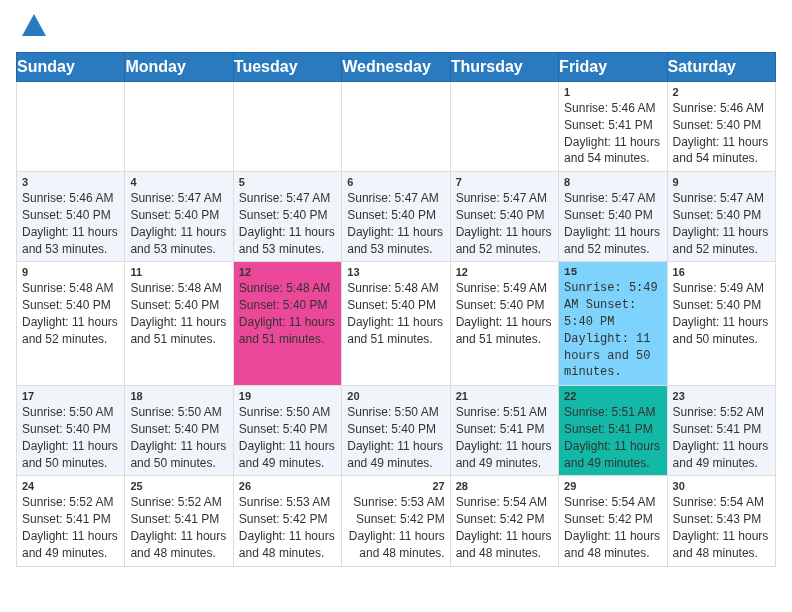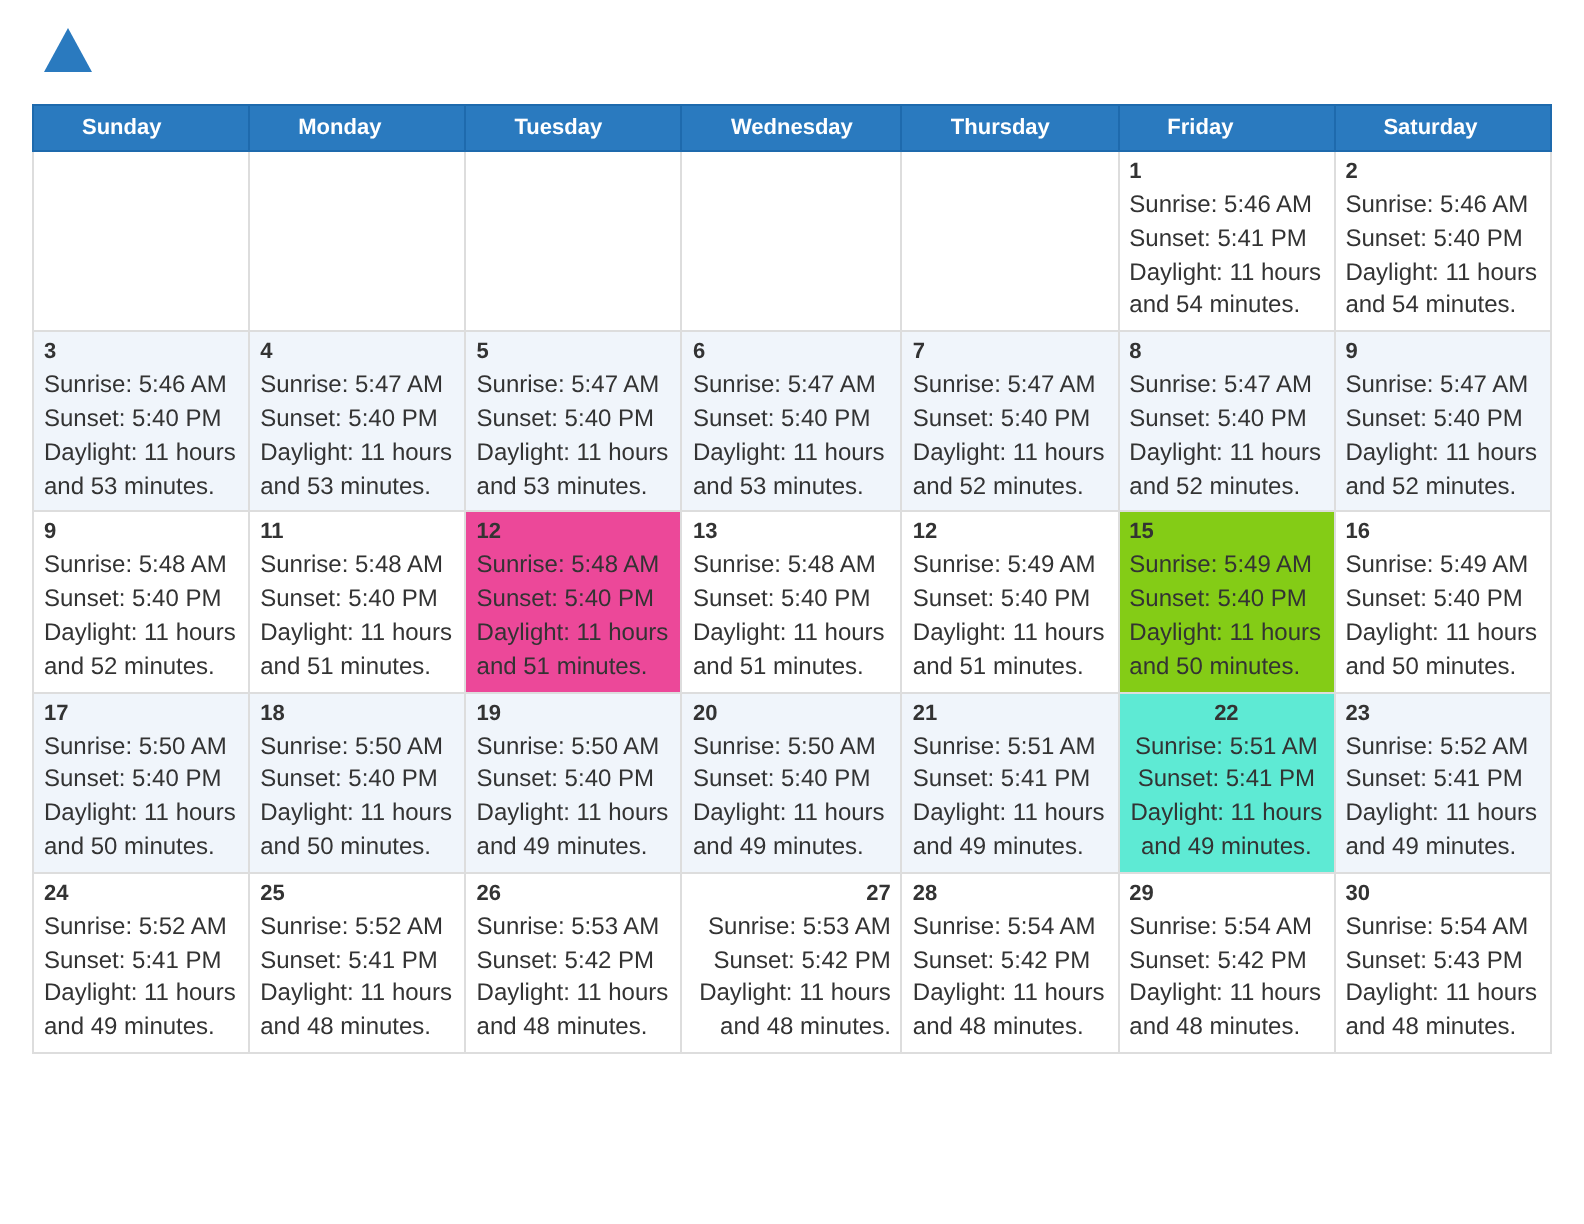--- a/index.html
+++ b/index.html
@@ -55,23 +55,23 @@
       margin-top: 2px;
     }
     .calendar {
       width: 100%;
       border-collapse: collapse;
       border: 1px solid #ccc;
     }
     .calendar th {
       background: #2a7abf;
       color: #fff;
-      font-size: 11px;
+      font-size: 16px;
       font-weight: bold;
-      padding: 5px 24px;
+      padding: 5px 0;
       text-align: left;
       border: 1px solid #1e6aad;
     }
     .calendar td {
       width: calc(100% / 7);
       vertical-align: top;
       padding: 4px 5px;
       font-size: 10px;
       color: #333;
       border: 1px solid #ddd;
@@ -233,21 +233,21 @@
 Daylight: 11 hours
 and 51 minutes.</div>
         </td>
         <td style="background: rgb(255, 255, 255);">
           <span class="day-num">12</span>
           <div class="day-detail">Sunrise: 5:49 AM
 Sunset: 5:40 PM
 Daylight: 11 hours
 and 51 minutes.</div>
         </td>
-        <td style="background: #84cc16;">
+        <td style="background: #7dd3fc; font-family: Liberation Mono, monospace;">
           <span class="day-num">15</span>
           <div class="day-detail">Sunrise: 5:49 AM
 Sunset: 5:40 PM
 Daylight: 11 hours
 and 50 minutes.</div>
         </td>
         <td style="background: rgb(255, 255, 255);">
           <span class="day-num">16</span>
           <div class="day-detail">Sunrise: 5:49 AM
 Sunset: 5:40 PM
@@ -284,21 +284,21 @@
 Daylight: 11 hours
 and 49 minutes.</div>
         </td>
         <td style="background: rgb(240, 245, 251);">
           <span class="day-num">21</span>
           <div class="day-detail">Sunrise: 5:51 AM
 Sunset: 5:41 PM
 Daylight: 11 hours
 and 49 minutes.</div>
         </td>
-        <td style="background: #5eead4; text-align: center;">
+        <td style="background: #14b8a6;">
           <span class="day-num">22</span>
           <div class="day-detail">Sunrise: 5:51 AM
 Sunset: 5:41 PM
 Daylight: 11 hours
 and 49 minutes.</div>
         </td>
         <td style="background: rgb(240, 245, 251);">
           <span class="day-num">23</span>
           <div class="day-detail">Sunrise: 5:52 AM
 Sunset: 5:41 PM

